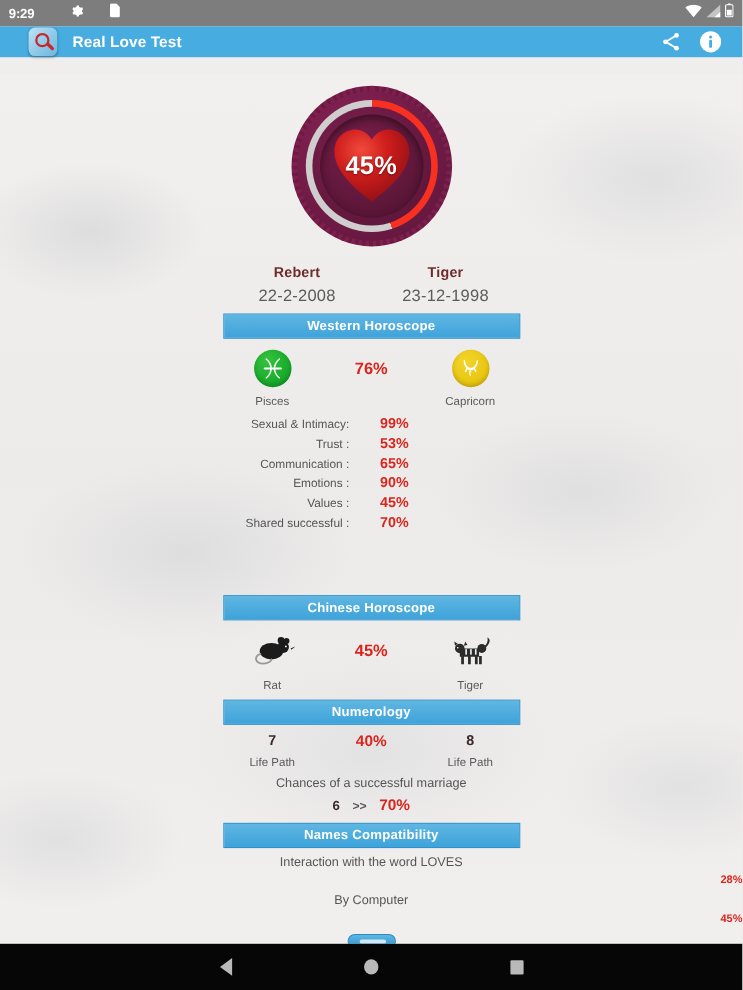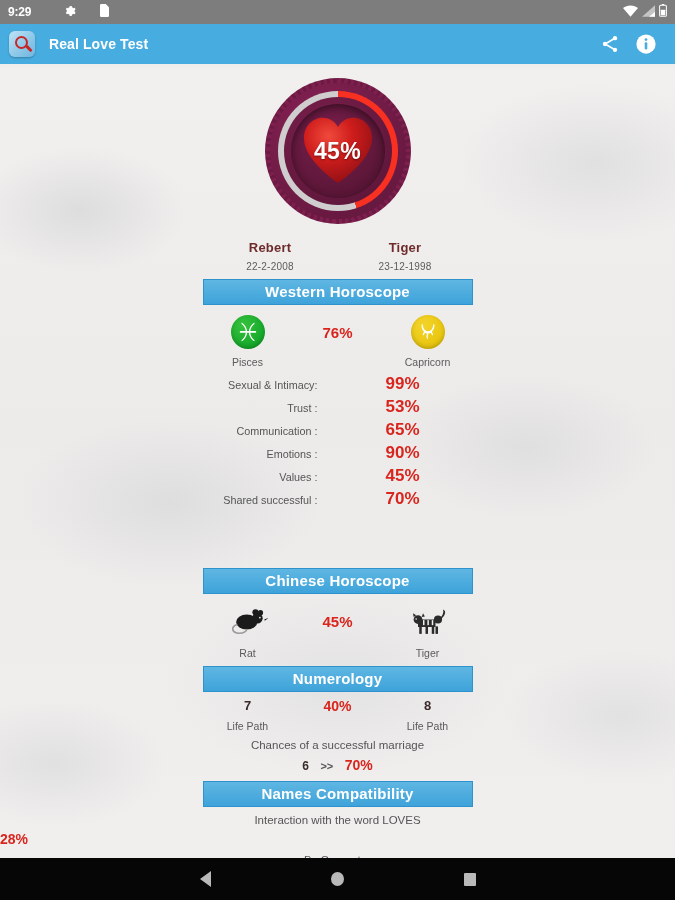--- a/index.html
+++ b/index.html
@@ -38,25 +38,25 @@
     flex: 1;
   }
   .status-right-icons {
     display: flex;
     align-items: center;
     gap: 4px;
   }
 
   
   .app-bar {
-    height: 40px;
+    height: 28px;
     background: #47acdf;
     display: flex;
     align-items: center;
-    padding: 0 14px 0 9px;
+    padding: 0 14px 0 26px;
     box-sizing: border-box;
   }
   .app-icon {
     width: 26px;
     height: 26px;
     border-radius: 6px;
     background: linear-gradient(135deg, #bfe3f6 0%, #8fc9e9 55%, #6fb6de 100%);
     position: relative;
     flex: none;
     box-shadow: 0 1px 2px rgba(0,0,0,.25);
@@ -195,35 +195,35 @@
     text-align: center;
   }
   .couple .name {
     color: #6e2b2b;
     font-size: 13px;
     font-weight: bold;
     letter-spacing: .2px;
   }
   .couple .date {
     color: #5b5b5b;
-    font-size: 10px;
+    font-size: 15px;
     margin-top: 6px;
     letter-spacing: .2px;
   }
 
   
   .section-bar {
     width: 270px;
     margin: 7px auto 0;
     background: linear-gradient(180deg, #5fb6e2 0%, #3ea3da 100%);
     border: 1px solid #2e93cd;
     box-sizing: border-box;
     text-align: center;
     color: #ffffff;
-    font-size: 15px;
+    font-size: 12px;
     font-weight: bold;
     padding: 3px 0 4px;
     letter-spacing: .2px;
   }
 
   
   .trio {
     display: flex;
     width: 270px;
     margin: 10px auto 0;
@@ -276,23 +276,22 @@
   .stat-label {
     width: 143px;
     text-align: right;
     color: #555555;
     font-size: 10.8px;
     padding-right: 28px;
     box-sizing: border-box;
   }
   .stat-value {
     color: #d9251d;
-    font-size: 17px;
-    font-weight: bold;
-    margin-left: 40px;
+    font-size: 13px;
+    font-weight: bold;
   }
 
   
   .center-line {
     width: 300px;
     margin: 7px auto 0;
     text-align: center;
     color: #555555;
     font-size: 11.5px;
   }
@@ -333,23 +332,23 @@
     margin: 0 7px;
   }
   .marriage-row .m-pct {
     color: #d9251d;
     font-size: 14px;
     font-weight: bold;
   }
 
   
   .red-line {
-    text-align: left;
+    text-align: right;
     color: #d9251d;
-    font-size: 14px;
+    font-size: 10px;
     font-weight: bold;
     margin-top: 5px;
   }
   .more-btn {
     display: block;
     margin: 8px auto 0;
     width: 44px;
     height: 13px;
     border-radius: 7px;
     background: linear-gradient(180deg, #5fb6e2 0%, #2f96cf 100%);

